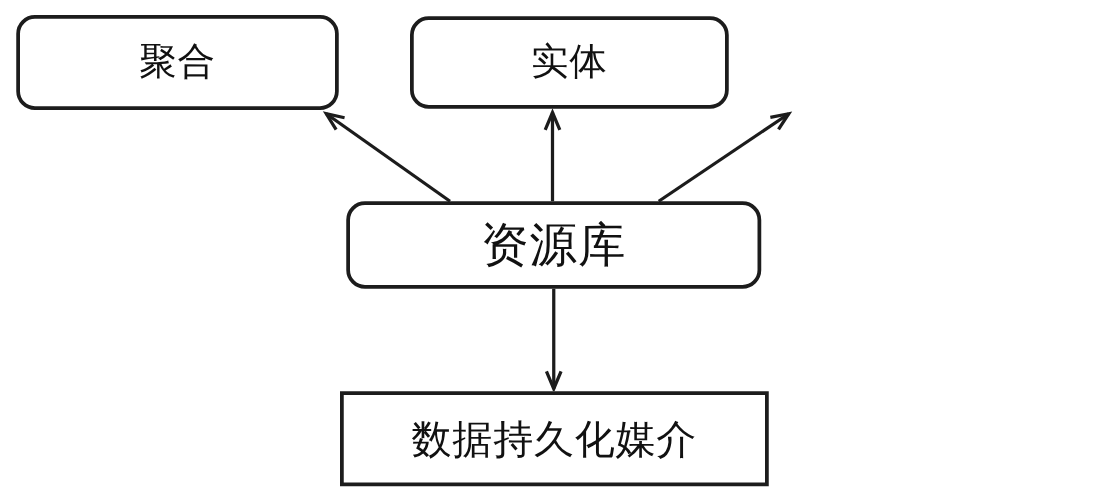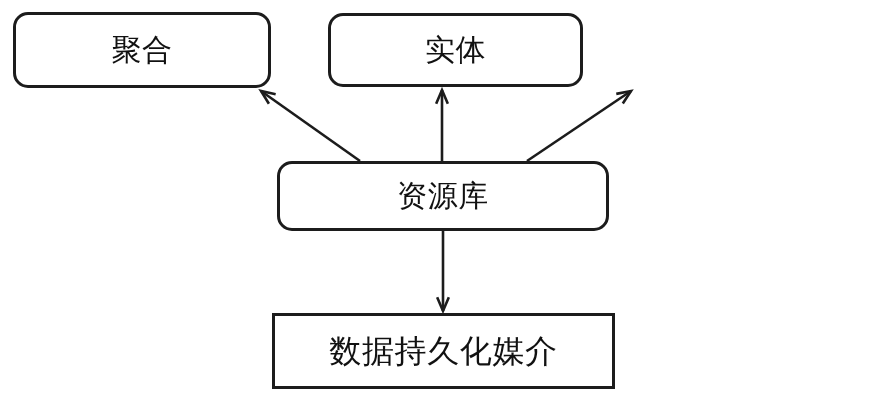--- a/index.html
+++ b/index.html
@@ -66,20 +66,20 @@
   <div class="node rounded" id="node-0" style="left: 13px; top: 12px; width: 258px; height: 76px;">
     <span class="node-label" style="font-size: 30px;">聚合</span>
   </div>
 
   <div class="node rounded" id="node-1" style="left: 328px; top: 13px; width: 255px; height: 74px;">
     <span class="node-label" style="font-size: 30px;">实体</span>
   </div>
 
 
   <div class="node rounded" id="node-3" style="left: 277px; top: 161px; width: 332px; height: 70px;">
-    <span class="node-label" style="font-size: 30px;">资源库</span>
+    <span class="node-label" style="font-size: 38px;">资源库</span>
   </div>
 
   <div class="node square" id="node-4" style="left: 272px; top: 313px; width: 343px; height: 76px;">
     <span class="node-label" style="font-size: 32px;">数据持久化媒介</span>
   </div>
 
 </div>
 
 </body></html>

